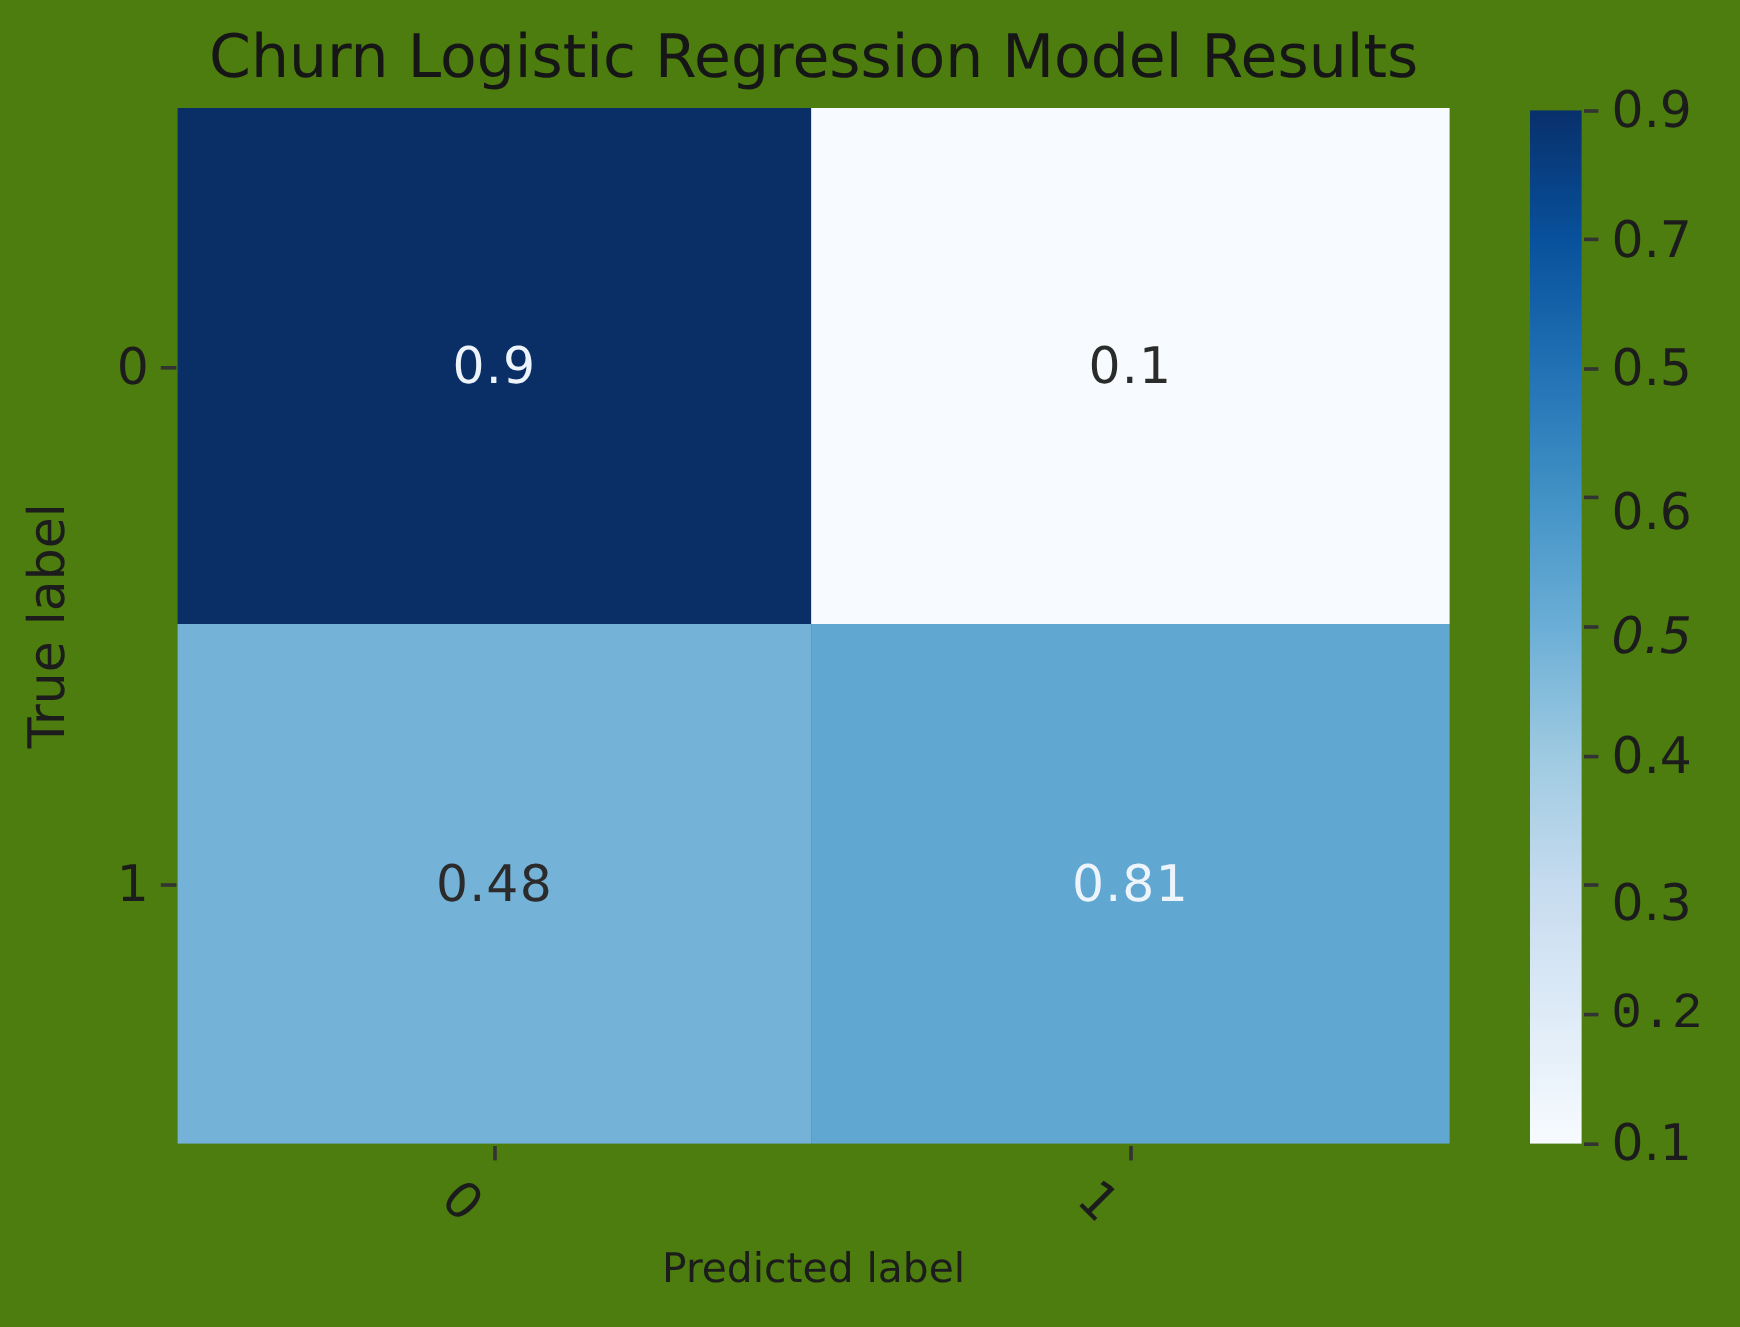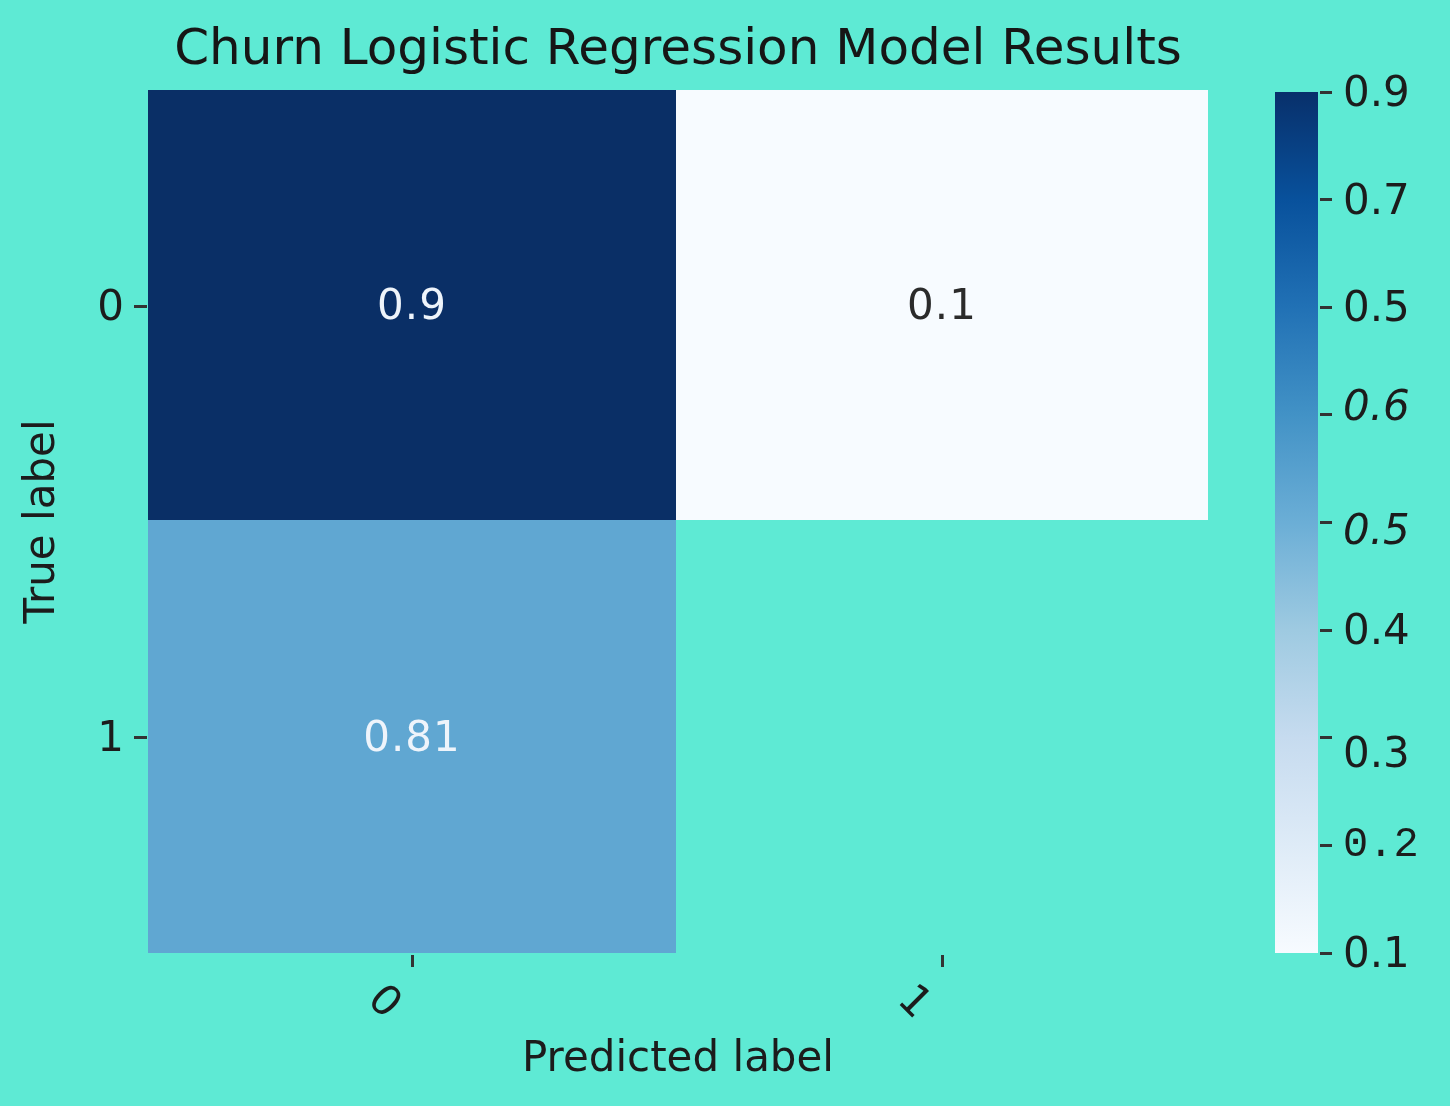--- a/index.html
+++ b/index.html
@@ -56,48 +56,51 @@
   .xtick-label {
     position: absolute; top: 977px; width: 46px; height: 46px;
     display: flex; align-items: center; justify-content: center;
     font-size: 42px; color: #1c1c1c; transform: rotate(45deg);
   }
   .xtick-0 { left: 363px; }
   .xtick-1 { left: 893px; }
 
   .xaxis-label {
     position: absolute; left: 148px; top: 1034px; width: 1060px;
-    text-align: center; font-size: 42px; line-height: 46px; color: #1c1c1c;
+    text-align: center; font-size: 34px; line-height: 46px; color: #1c1c1c;
     white-space: nowrap;
   }
 
   .colorbar {
     position: absolute; left: 1275px; top: 92px; width: 43px; height: 861px;
   }
   .cbar-dash {
     position: absolute; left: 1320px; width: 12px; height: 3px; background: #333333;
   }
   .cbar-label {
     position: absolute; left: 1343px; width: 100px; height: 46px;
     font-size: 42px; line-height: 46px; color: #1c1c1c; text-align: left;
   }
 </style>
 </head>
 <body>
 
-<div class="fig" style="background-color: #5eead4;">
+<div class="fig" style="background-color: #4d7c0f;">
 
   <div class="chart-title">Churn Logistic Regression Model Results</div>
 
   <div class="heatmap">
     <div class="cell" style="background-color: rgb(10, 47, 102);">
       <span class="annot" style="color: rgb(238, 244, 251);">0.9</span>
     </div>
     <div class="cell" style="background-color: rgb(247, 251, 255);">
       <span class="annot" style="color: rgb(43, 43, 43);">0.1</span>
+    </div>
+    <div class="cell" style="background-color: rgb(116, 178, 216);">
+      <span class="annot" style="color: rgb(43, 43, 43);">0.48</span>
     </div>
     <div class="cell" style="background-color: rgb(96, 167, 210);">
       <span class="annot" style="color: rgb(238, 244, 251);">0.81</span>
     </div>
   </div>
 
   <div class="ytick-label ytick-0">0</div>
   <div class="ytick-label ytick-1">1</div>
   <div class="ytick-dash ytick-dash-0"></div>
   <div class="ytick-dash ytick-dash-1"></div>
@@ -115,21 +118,21 @@
 
   <div class="colorbar" style="background: linear-gradient(rgb(8, 48, 107), rgb(8, 81, 156), rgb(33, 113, 181), rgb(66, 146, 198), rgb(107, 174, 214), rgb(158, 202, 225), rgb(198, 219, 239), rgb(222, 235, 247), rgb(247, 251, 255));"></div>
   <div>
       <div class="cbar-dash" style="top: 90.5px;"></div>
       <div class="cbar-label" style="top: 69px;">0.9</div>
       <div class="cbar-dash" style="top: 198.125px;"></div>
       <div class="cbar-label" style="top: 176.625px;">0.7</div>
       <div class="cbar-dash" style="top: 305.75px;"></div>
       <div class="cbar-label" style="top: 284.25px;">0.5</div>
       <div class="cbar-dash" style="top: 413.375px;"></div>
-      <div class="cbar-label" style="top: 383px; font-style: italic;">0.6</div>
+      <div class="cbar-label" style="top: 404px;">0.6</div>
       <div class="cbar-dash" style="top: 521px;"></div>
       <div class="cbar-label" style="top: 507px; font-style: italic;">0.5</div>
       <div class="cbar-dash" style="top: 628.625px;"></div>
       <div class="cbar-label" style="top: 607.125px;">0.4</div>
       <div class="cbar-dash" style="top: 736.25px;"></div>
       <div class="cbar-label" style="top: 730px;">0.3</div>
       <div class="cbar-dash" style="top: 843.875px;"></div>
       <div class="cbar-label" style="top: 822.375px; font-family: Liberation Mono, monospace;">0.2</div>
       <div class="cbar-dash" style="top: 951.5px;"></div>
       <div class="cbar-label" style="top: 930px;">0.1</div>

